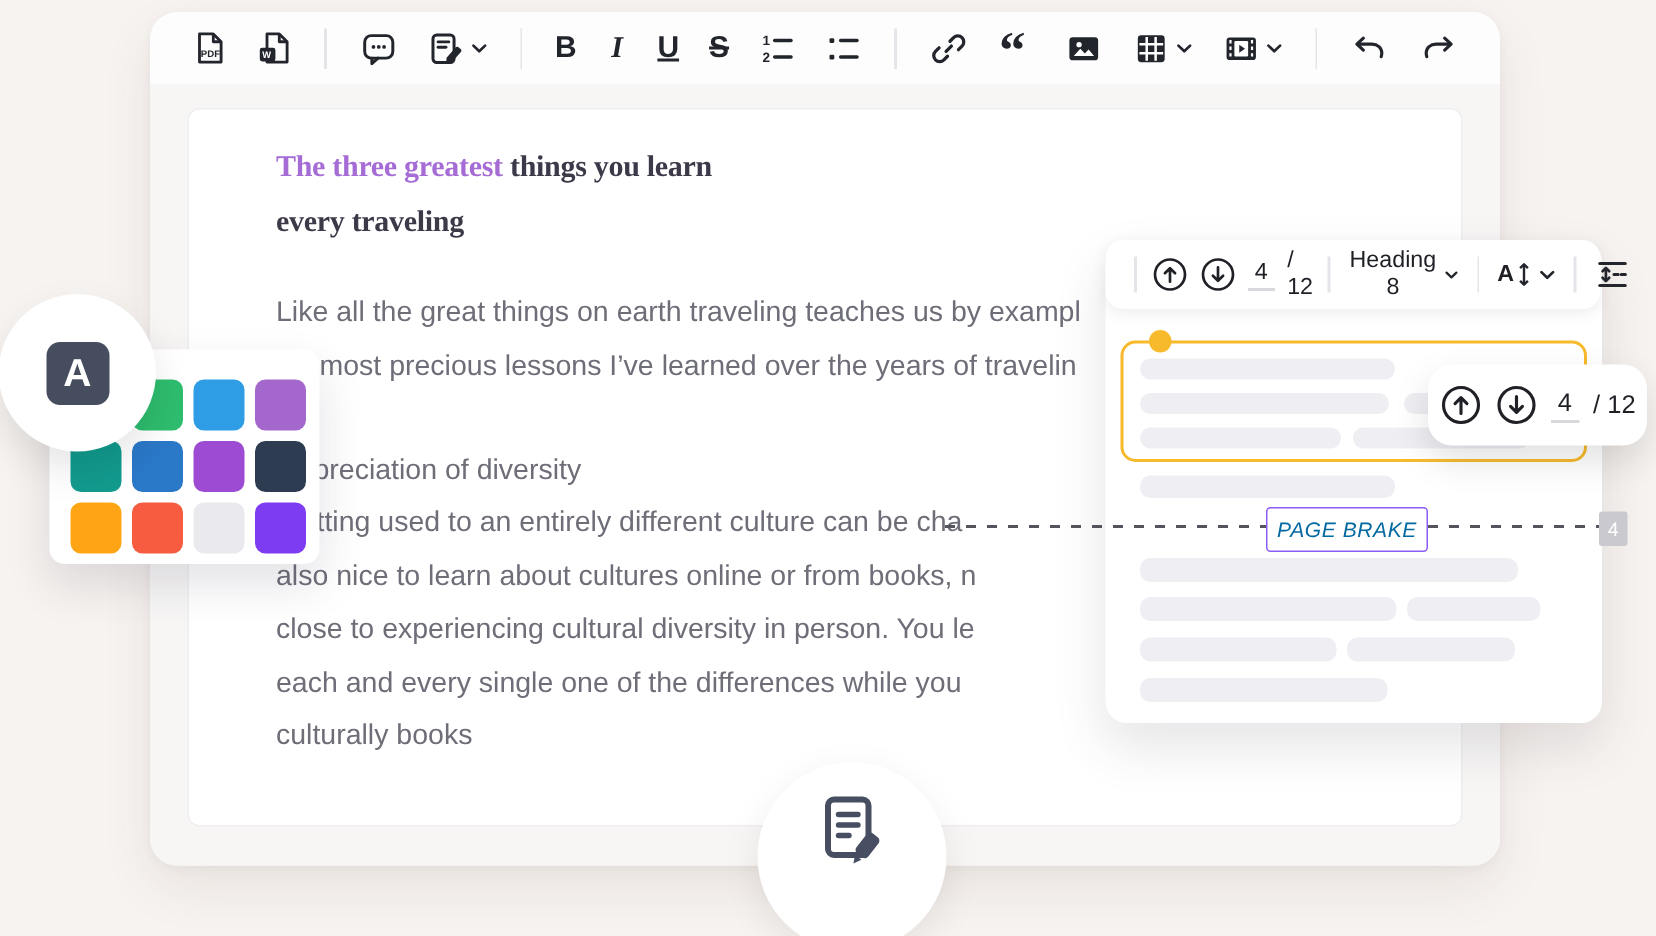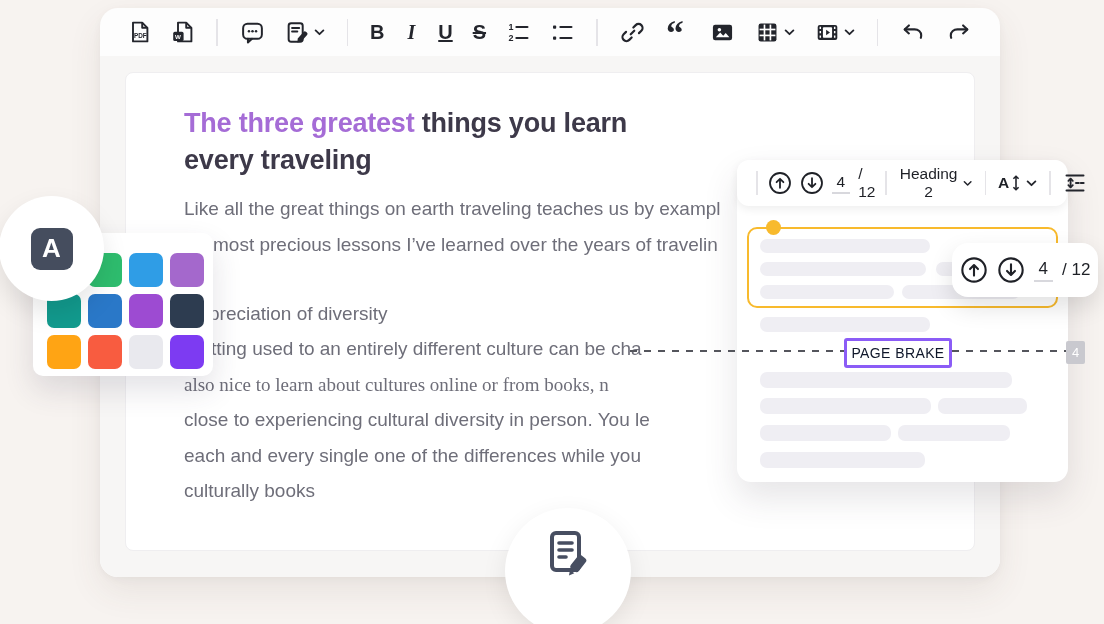--- a/index.html
+++ b/index.html
@@ -17,23 +17,23 @@
         height:34px; padding:0 5px; cursor:pointer; color:#23252c; }
   .sep { width:1.5px; height:27px; background:#e5e4e8; margin:0 7px; flex:0 0 auto; }
   .tl { font-size:20px; font-weight:bold; color:#23252c; line-height:24px; }
   .tl.it { font-family:"Liberation Serif", serif; font-style:italic; padding:0 3px; }
   .tl.un { text-decoration:underline; }
   .tl.st { text-decoration:line-through; font-weight:bold; }
   .workspace { position:absolute; left:0; top:48px; width:100%; height:521px;
                background:#f7f6f5; border-radius:0 0 18px 18px; }
   .page { position:absolute; left:25px; top:16px; width:850px; height:479px;
           background:#ffffff; border:1px solid #efeef0; border-radius:8px; }
-  .doc-title { position:absolute; left:58px; top:32px; width:560px;
-               font-size:27px; font-weight:bold; line-height:37px;
-               letter-spacing:-.2px; color:#3d3949; }
+  .doc-title { position:absolute; left:58px; top:20px; width:560px;
+               font-size:20px; font-weight:bold; line-height:37px;
+               letter-spacing:-.2px; color:#3d3949;font-family:Liberation Serif, serif; }
   .doc-title .hl { color:#a56cd6; }
   .doc-line { position:absolute; font-size:19px; color:#6e6e79; white-space:nowrap; }
 
   
   .cp-panel { position:absolute; left:33px; top:233px; width:180px; height:143px;
               background:#fff; border-radius:10px; z-index:25;
               box-shadow:0 14px 30px rgba(60,50,80,.14);
               display:grid; grid-template-columns:repeat(4,34px); grid-auto-rows:34px;
               gap:7px; padding:20px 0 0 14px; }
   .swatch { width:34px; height:34px; border-radius:7px; cursor:pointer; }
@@ -59,23 +59,23 @@
   .pg-num { border-bottom:2px solid #d8d8dd; padding:0 5px 1px; font-size:15.5px; cursor:text; }
   .pill-btn { background:none; border:none; display:flex; align-items:center; gap:5px;
               font-size:15.5px; color:#1e2026; cursor:pointer; padding:0 2px;
               font-family:"Liberation Sans", sans-serif; }
   .ybox { position:absolute; left:10px; top:67px; width:311px; height:81px;
           border:2.5px solid #f8ba2d; border-radius:10px; }
   .ydot { position:absolute; left:29px; top:60px; width:15px; height:15px;
           border-radius:50%; background:#f8ba2d; z-index:2; }
   .bar { position:absolute; height:14px; border-radius:7px; background:#efeef3; }
   .pb-label { position:absolute; left:844px; top:338px; width:108px; height:30px;
-              background:#fff; border:3px solid #8b5cf6; border-radius:3px; z-index:22;
+              background:#fff; border:1px solid #8b5cf6; border-radius:3px; z-index:22;
               display:flex; align-items:center; justify-content:center;
-              font-size:14px; letter-spacing:.4px; color:#0f172a; }
+              font-size:14px; letter-spacing:.4px; color:#0369a1;font-style:italic; }
   .pb-badge { position:absolute; left:1066px; top:341px; width:19px; height:23px;
               background:#c9c9cf; color:#fff; font-size:13px; z-index:22;
               display:flex; align-items:center; justify-content:center; border-radius:2px; }
   .pb-dash { position:absolute; left:630px; top:350px; width:438px; height:2px; z-index:21;
              background:repeating-linear-gradient(90deg,#54555c 0 7px,transparent 7px 14px); }
 
   
   .pager { position:absolute; left:952px; top:243px; width:146px; height:54px;
            background:#fff; border-radius:16px; z-index:26;
            box-shadow:0 10px 24px rgba(0,0,0,.12);
@@ -234,21 +234,21 @@
       </button>
     </div>
 
     <div class="workspace">
       <div class="page">
         <h1 class="doc-title"><span class="hl">The three greatest</span><span> things you learn</span><br><span>every traveling</span></h1>
         <div class="doc-line" style="left:58px;top:125px;">Like all the great things on earth traveling teaches us by exampl</div>
         <div class="doc-line" style="left:87px;top:161px;">most precious lessons I’ve learned over the years of travelin</div>
         <div class="doc-line" style="left:83px;top:230px;">preciation of diversity</div>
         <div class="doc-line" style="left:85px;top:265px;">tting used to an entirely different culture can be cha</div>
-        <div class="doc-line" style="left:58px;top:301px;font-family:Liberation Serif, serif;">also nice to learn about cultures online or from books, n</div>
+        <div class="doc-line" style="left:58px;top:301px;">also nice to learn about cultures online or from books, n</div>
         <div class="doc-line" style="left:58px;top:372px;">each and every single one of the differences while you</div>
         <div class="doc-line" style="left:58px;top:336px;">close to experiencing cultural diversity in person. You le</div>
         <div class="doc-line" style="left:58px;top:407px;">culturally books</div>
       </div>
     </div>
   </div>
 
   <div class="cp-panel">
     <span class="swatch" style="visibility: hidden;"></span>
     <span class="swatch" style="background: rgb(46, 189, 110);"></span>
@@ -301,21 +301,21 @@
       <button class="circ-btn">
         <svg width="24" height="24" viewBox="0 0 24 24">
           <circle cx="12" cy="12" r="10" fill="none" stroke="#1f2127" stroke-width="1.8"></circle>
           <path d="M12 7.2 V16 M8.6 12.8 L12 16.2 L15.4 12.8" fill="none" stroke="#1f2127" stroke-width="1.8" stroke-linecap="round" stroke-linejoin="round"></path>
         </svg>
       </button>
       <span class="pg-num">4</span>
       <span>/ 12</span>
       <div class="sep"></div>
       <button class="pill-btn">
-        <span>Heading 2</span>
+        <span>Heading 8</span>
         <svg width="11" height="7" viewBox="0 0 11 7">
           <path d="M1.6 1.4 L5.5 5.2 L9.4 1.4" fill="none" stroke="#23252c" stroke-width="1.8" stroke-linecap="round" stroke-linejoin="round"></path>
         </svg>
       </button>
       <div class="sep"></div>
       <button class="pill-btn">
         <span style="font-weight:bold;">A</span>
         <svg width="10" height="20" viewBox="0 0 10 20" style="margin-left:-3px;">
           <line x1="5" y1="3.4" x2="5" y2="16.6" stroke="#23252c" stroke-width="1.6"></line>
           <path d="M2.4 5.8 L5 3.2 L7.6 5.8" fill="none" stroke="#23252c" stroke-width="1.6" stroke-linejoin="round"></path>

